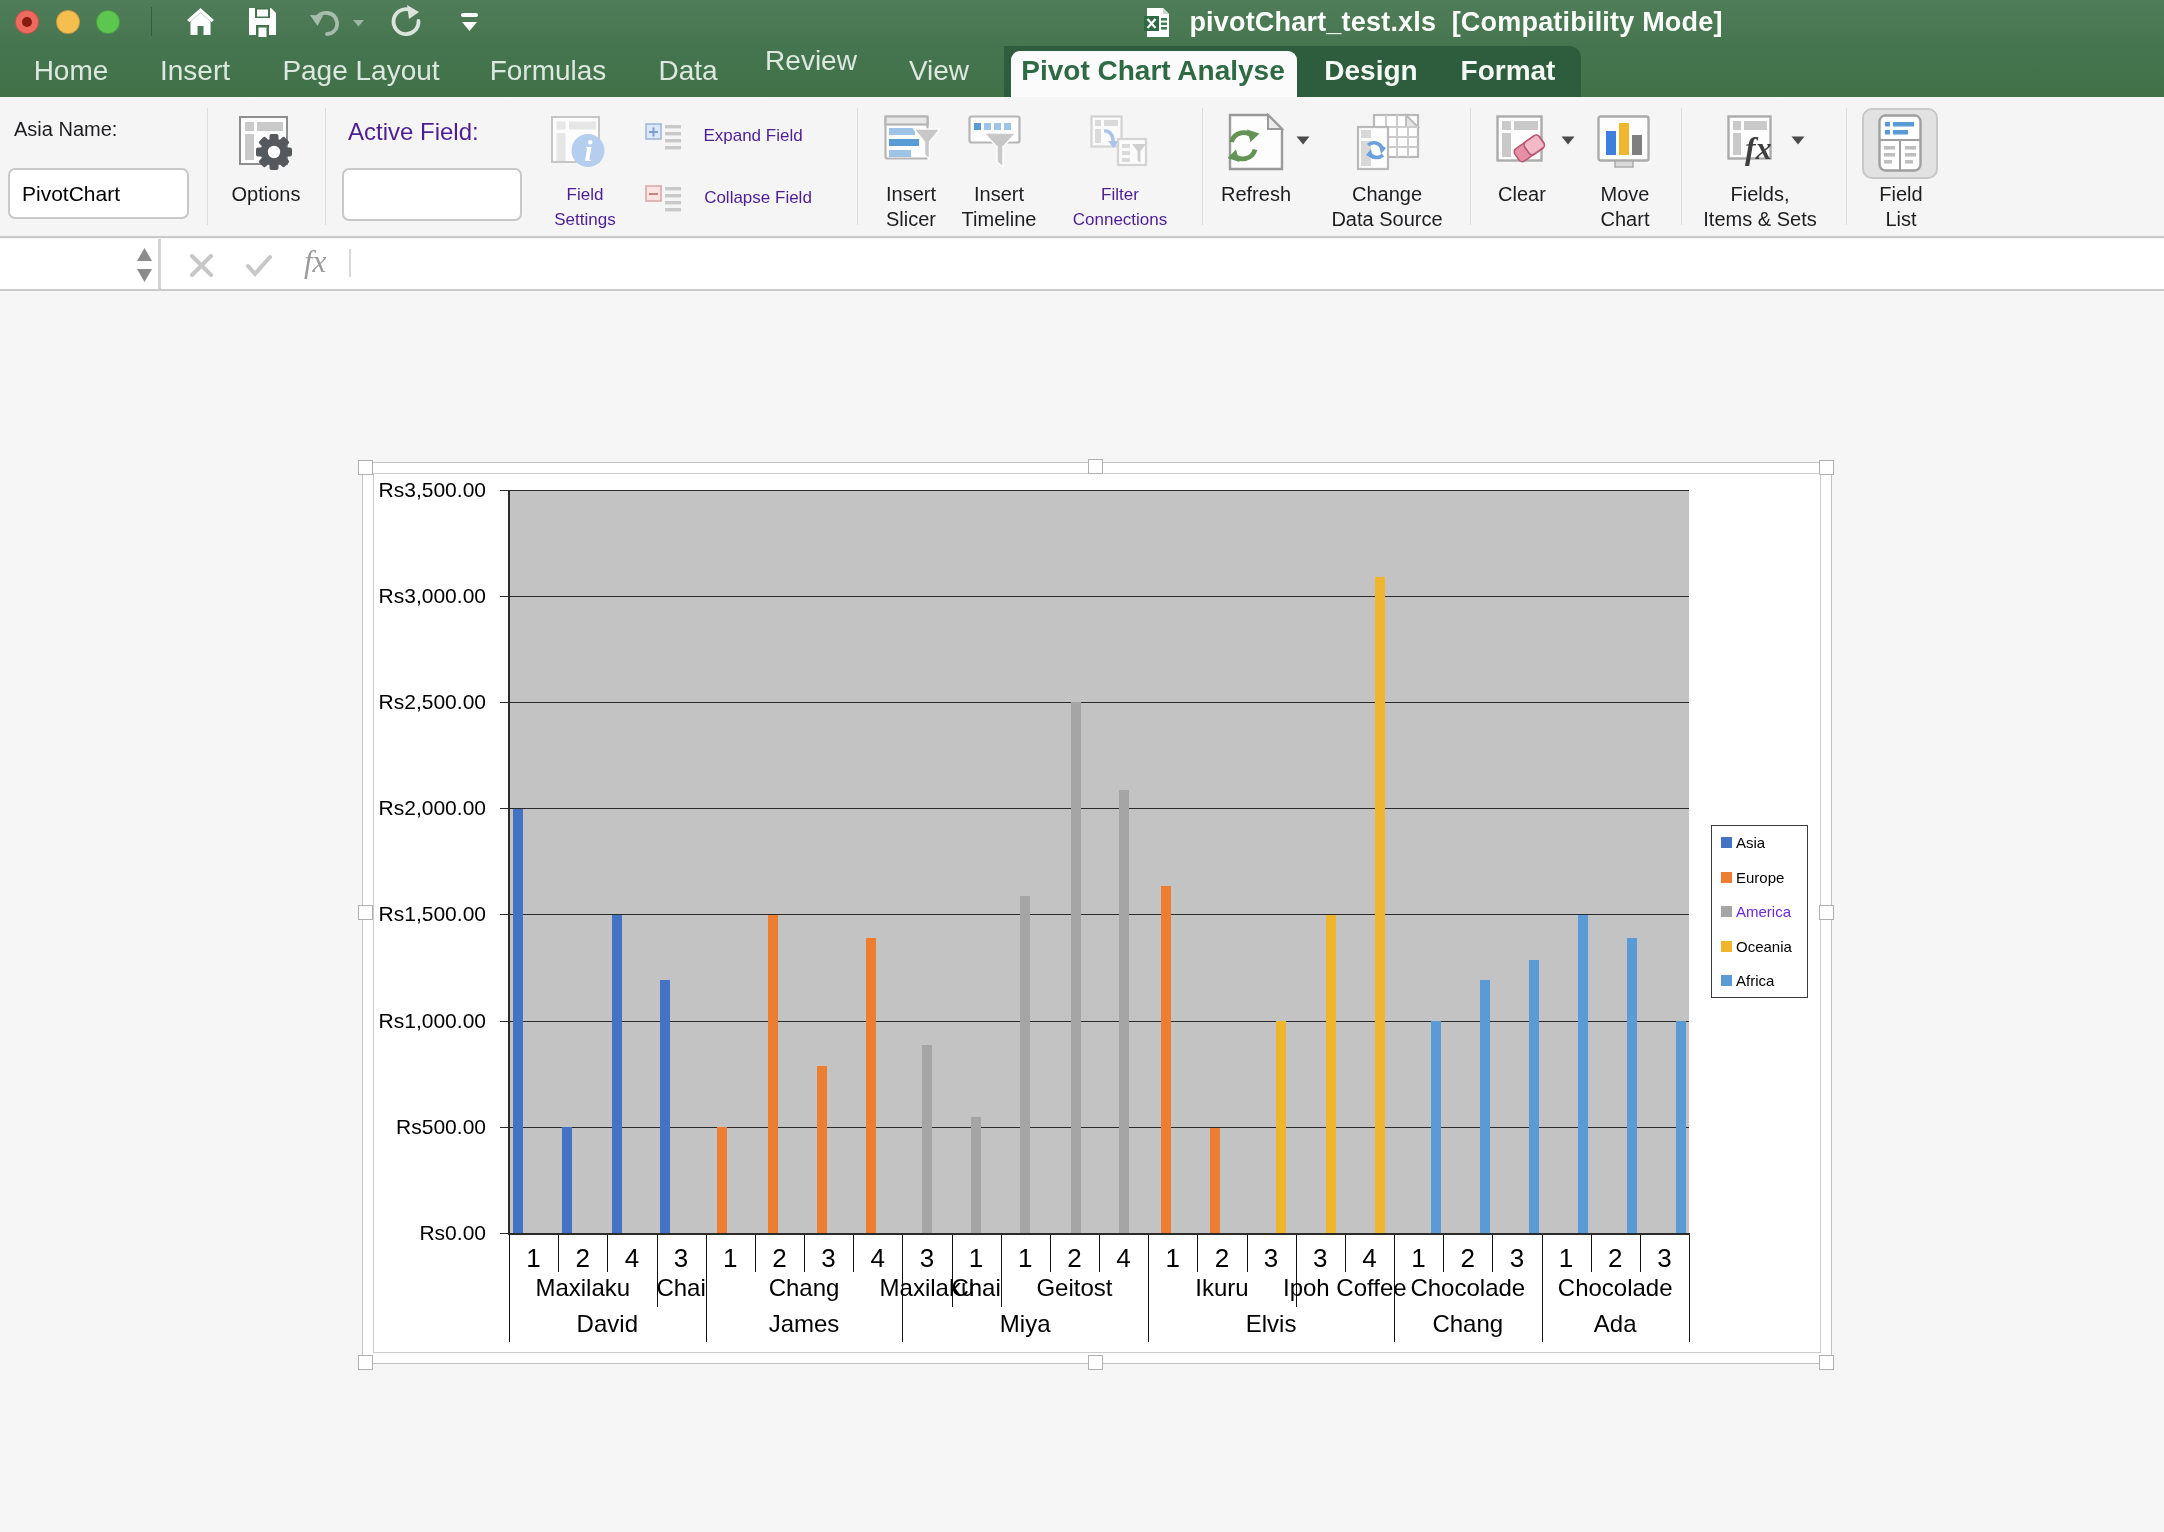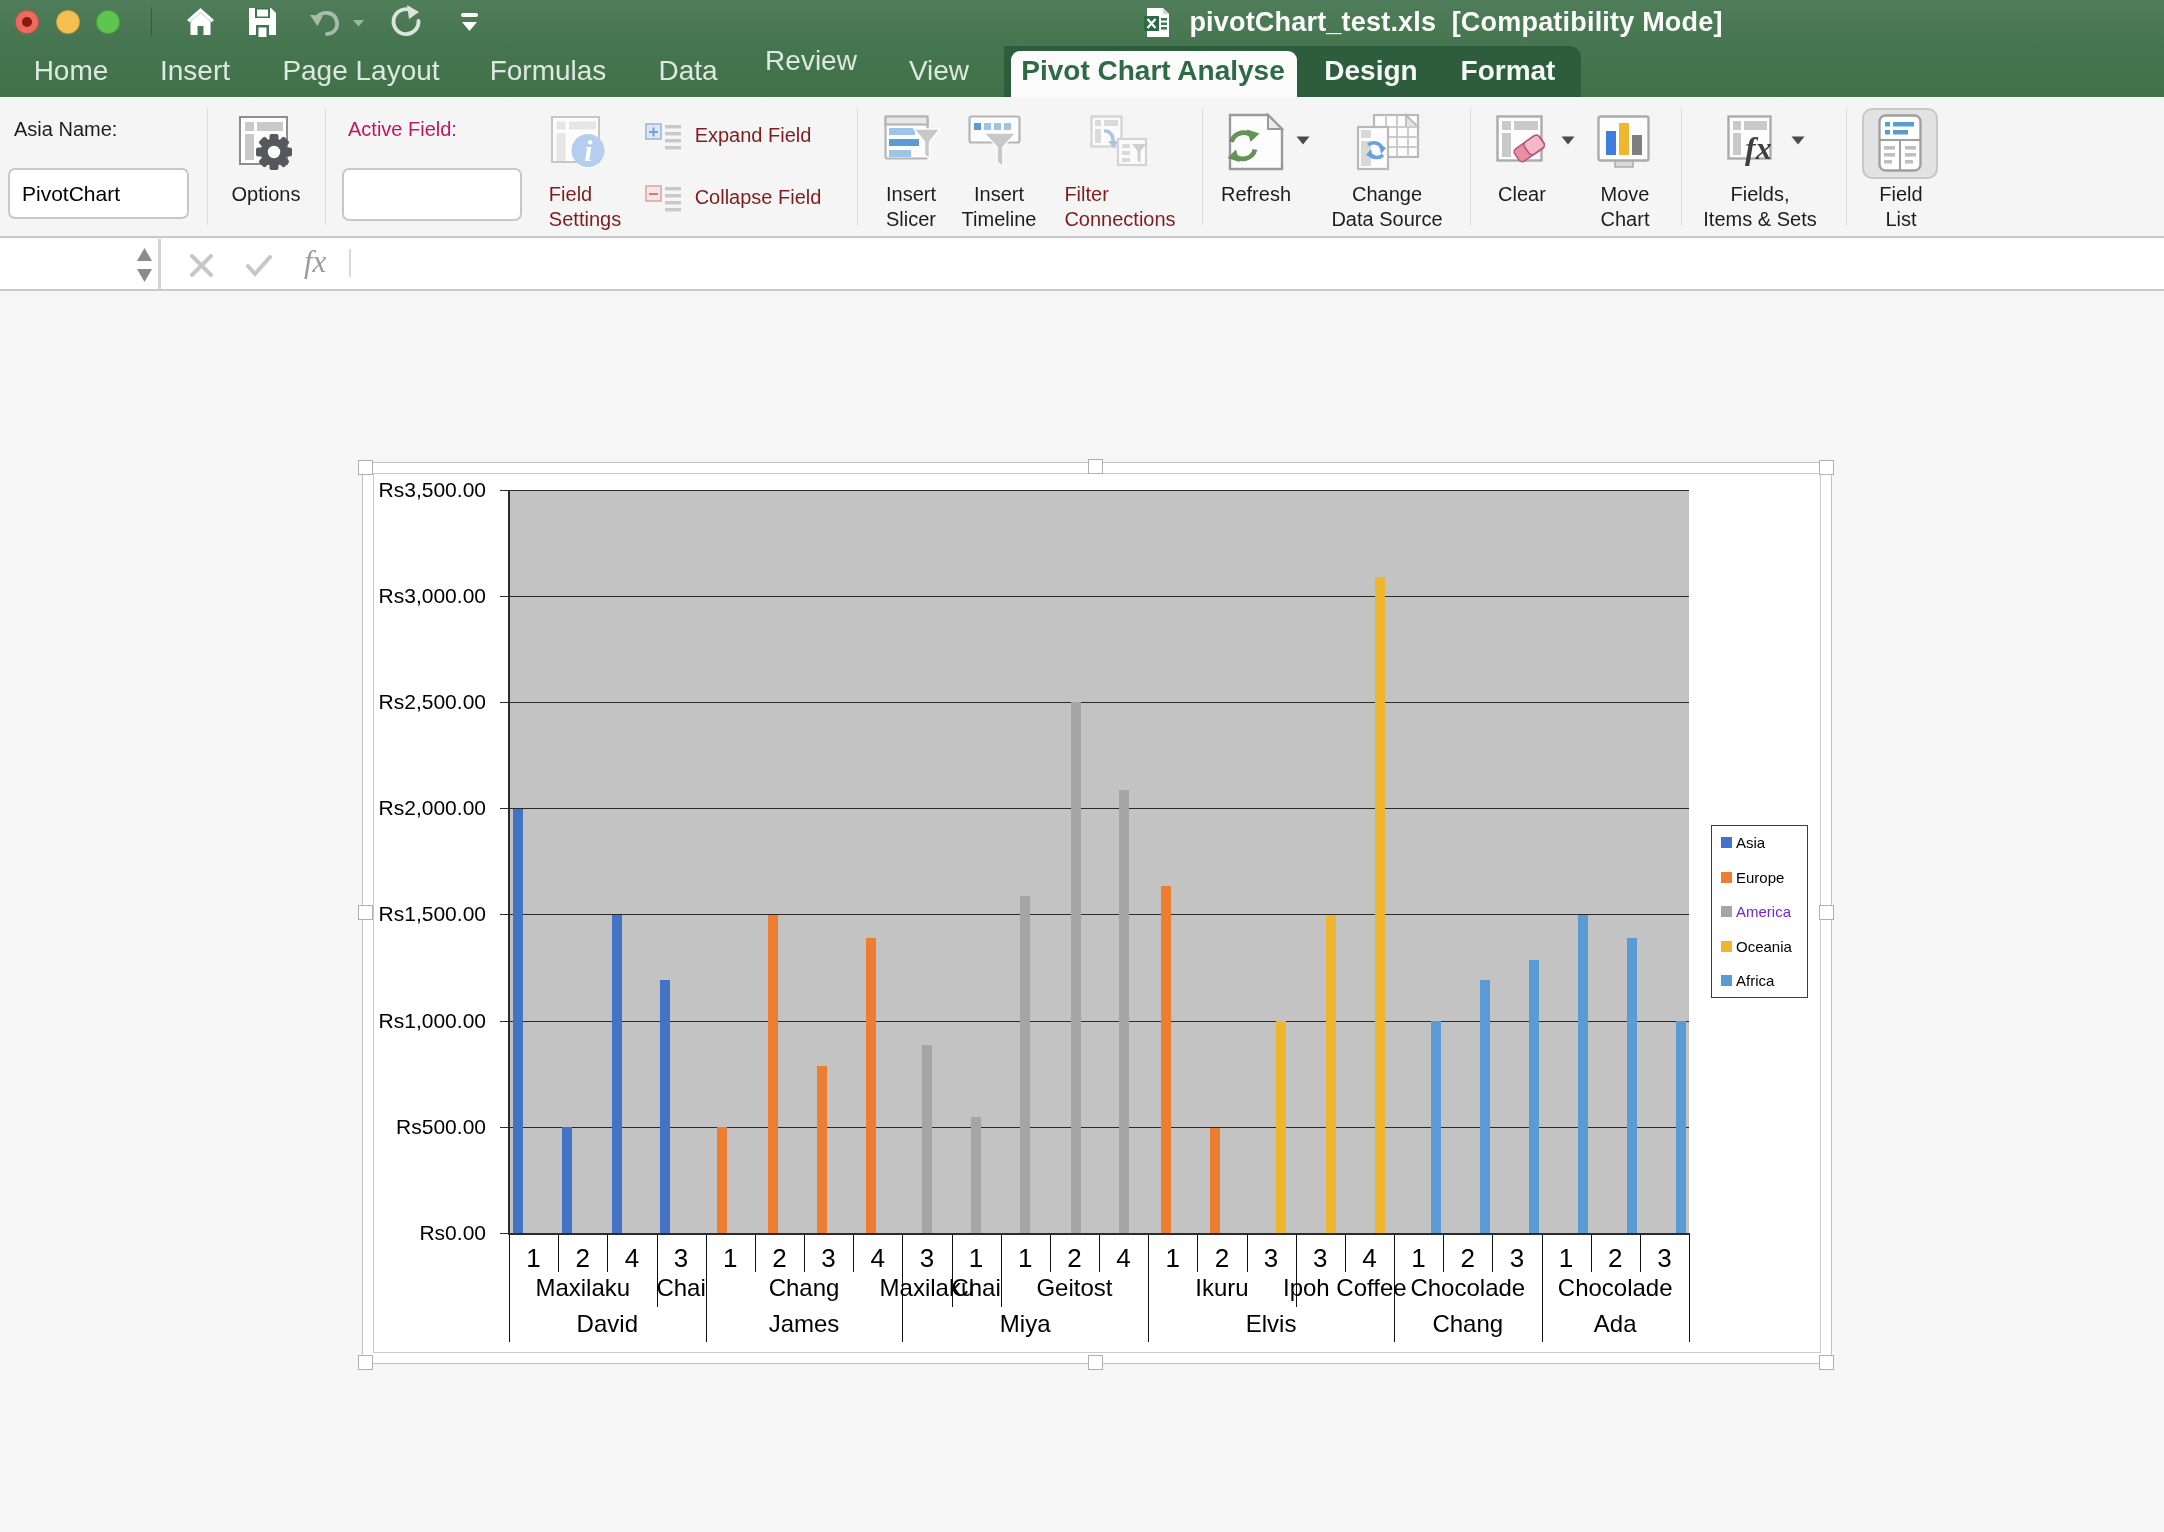--- a/index.html
+++ b/index.html
@@ -1,20 +1,20 @@
 <!DOCTYPE html>
 <html><head>
 <meta charset="utf-8">
 <style>
 *{margin:0;padding:0;box-sizing:border-box}
 html,body{width:2164px;height:1532px;overflow:hidden;background:#f6f6f7;font-family:"Liberation Sans",sans-serif}
 .a{position:absolute}
 .ct{position:absolute;white-space:nowrap;transform:translateX(-50%)}
 .rl{position:absolute;font-size:20px;color:#1d1d1f;white-space:nowrap;transform:translateX(-50%);text-align:center;line-height:25px}
-.rld{position:absolute;font-size:20px;color:#7f1d1d;white-space:nowrap;transform:translateX(-50%);line-height:25px}
+.rld{position:absolute;font-size:17px;color:#4c1d95;white-space:nowrap;transform:translateX(-50%);text-align:center;line-height:25px}
 .sep{position:absolute;width:1px;background:#dcdcdc;top:11px;height:117px}
 .hl{position:absolute;height:1px;background:#2b2b2b}
 .bar{position:absolute;width:10px}
 .hd{position:absolute;width:15px;height:15px;background:#fff;border:1.5px solid #b0b0b0}
 .yl{position:absolute;width:170px;font-size:21px;color:#000;text-align:right;height:28px;line-height:28px}
 .xn{position:absolute;font-size:26px;color:#000;white-space:nowrap;transform:translateX(-50%)}
 .xp{position:absolute;font-size:24px;color:#000;white-space:nowrap;transform:translateX(-50%)}
 .tick{position:absolute;width:1px;background:#111}
 </style>
 </head>
@@ -112,21 +112,21 @@
       <rect x="-4.5" y="-18" width="9" height="36" rx="2"></rect>
       <rect x="-4.5" y="-18" width="9" height="36" rx="2" transform="rotate(45)"></rect>
       <rect x="-4.5" y="-18" width="9" height="36" rx="2" transform="rotate(90)"></rect>
       <rect x="-4.5" y="-18" width="9" height="36" rx="2" transform="rotate(135)"></rect>
       <circle r="13.5"></circle>
     </g>
     <circle cx="36" cy="36" r="6.2" fill="#fefefe"></circle>
   </svg>
   <div class="rl" style="left:266px;top:85px">Options</div>
 
-  <div class="a" style="left:348px;top:21px;font-size:20px;color:#be185d">Active Field:</div>
+  <div class="a" style="left:348px;top:21px;font-size:24px;color:#4c1d95">Active Field:</div>
   <div class="a" style="left:342px;top:71px;width:180px;height:53px;background:#fff;border:2px solid #c8c8c8;border-radius:7px"></div>
 
   <svg class="a" style="left:551px;top:19px" width="58" height="54" viewBox="0 0 58 54">
     <rect x="1" y="1" width="47" height="45" fill="#fcfcfc" stroke="#c6c6c6" stroke-width="2"></rect>
     <rect x="5.5" y="5.5" width="9" height="8" fill="#e6e6e6"></rect>
     <rect x="18" y="5.5" width="27" height="8" fill="#e6e6e6"></rect>
     <rect x="5.5" y="17" width="9" height="28" fill="#e6e6e6"></rect>
     <circle cx="37" cy="34.5" r="16.5" fill="#b5cdee"></circle>
     <text x="37.5" y="45" font-size="30" font-style="italic" font-weight="bold" font-family="Liberation Serif,serif" fill="#fff" text-anchor="middle">i</text>
   </svg>

